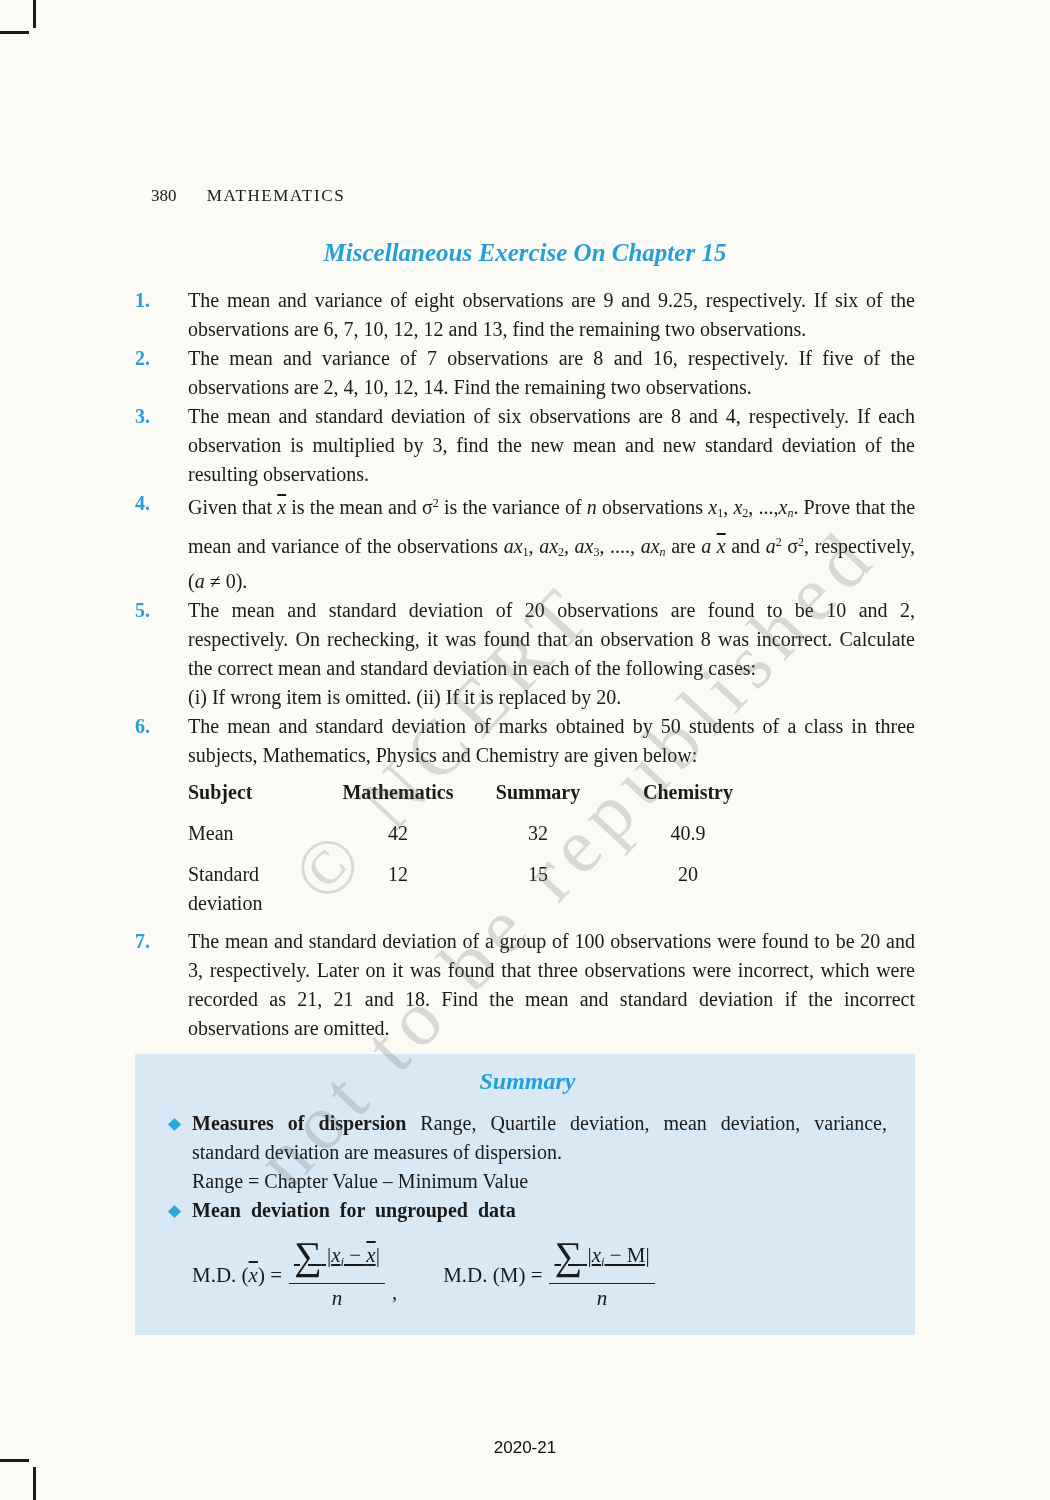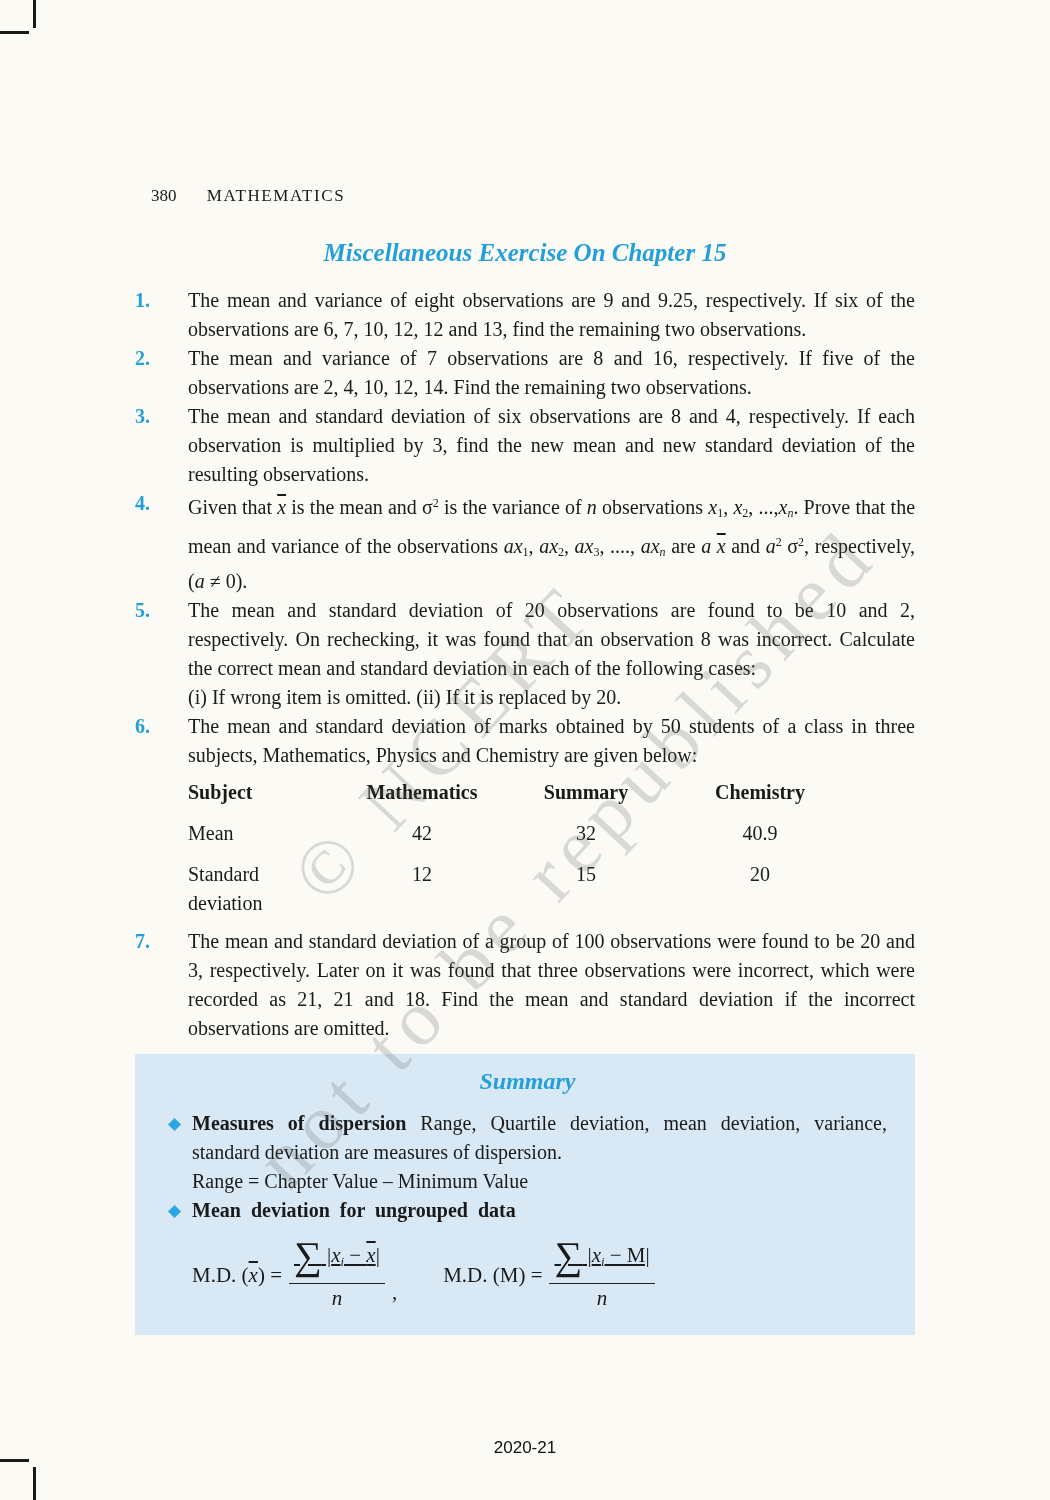--- a/index.html
+++ b/index.html
@@ -44,21 +44,21 @@
 
   .i{font-style:italic;}
   .b{font-weight:bold;}
   .sub{font-size:0.6em;vertical-align:-0.3em;}
   .sup{font-size:0.6em;vertical-align:0.55em;}
   .xbar{font-style:italic;text-decoration:overline;}
   .sigma{font-size:1.85em;line-height:0.75;vertical-align:-0.18em;}
 
   
   .mtable{margin-top:8px;margin-bottom:9px;}
-  .trow{display:flex;margin-top:12px;gap:24px;}
+  .trow{display:flex;margin-top:12px;}
   .trow:first-child{margin-top:0;}
   .c1{width:140px;text-align:left;}
   .c2{width:140px;text-align:center;}
   .c3{width:140px;text-align:center;}
   .c4{width:160px;text-align:center;}
   .followup{margin-top:10px;}
 
   
   .summary{
     margin-top:11px;width:780px;background:var(--sumbg);

